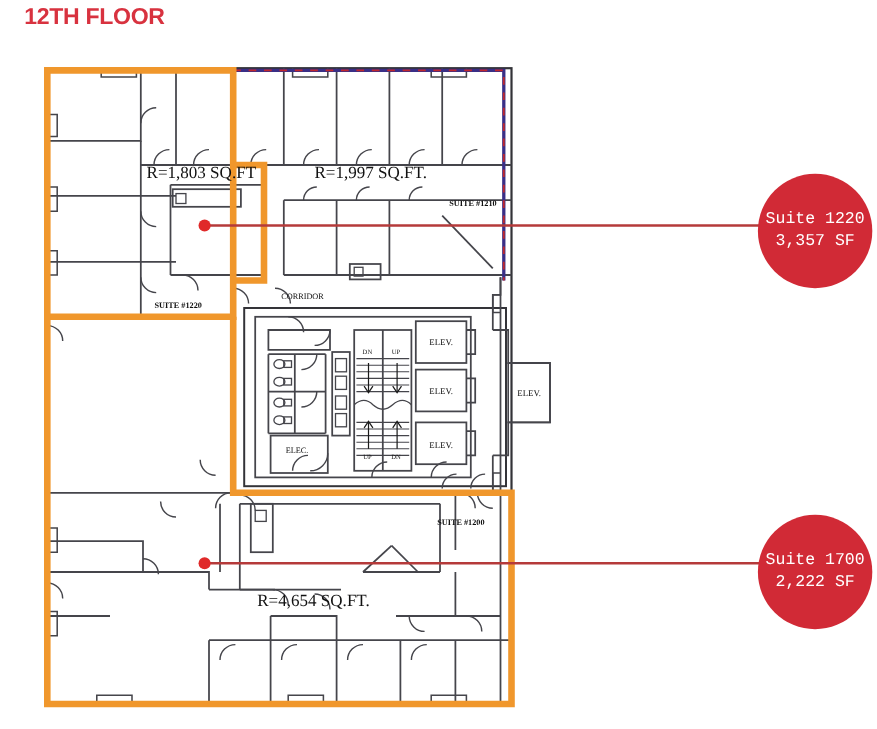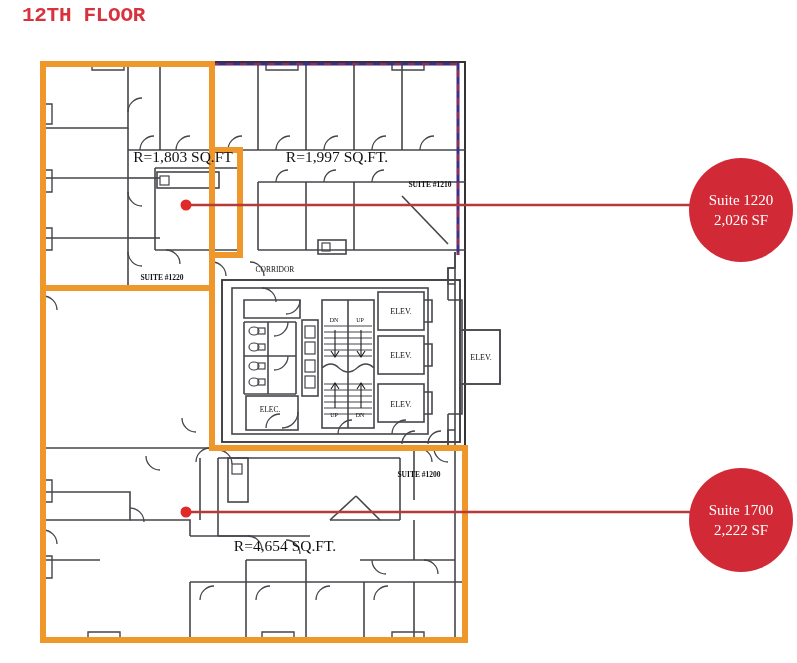--- a/index.html
+++ b/index.html
@@ -11,21 +11,21 @@
     width: 797px;
     height: 663px;
     position: relative;
     font-family: "Liberation Sans", sans-serif;
     overflow: hidden;
   }
   #page-title {
     position: absolute;
     left: 22px;
     top: 4px;
-    font-family: Liberation Mono, monospace;
+    font-family: Liberation Sans, sans-serif;
     font-weight: bold;
     font-size: 21px;
     letter-spacing: -0.3px;
     color: #d8323f;
     white-space: nowrap;
   }
   #plan-stage {
     position: absolute;
     left: 0;
     top: 0;
@@ -36,21 +36,21 @@
     display: block;
   }
   .callout {
     position: absolute;
     border-radius: 50%;
     background: #d12a36;
     color: #ffffff;
     display: flex;
     flex-direction: column;
     justify-content: center;
-    font-family: Liberation Serif, serif;
+    font-family: Liberation Mono, monospace;
     font-size: 15px;
     line-height: 20px;
     text-align: center;
   }
   .callout .c-line { display: block; white-space: nowrap; }
 </style>
 </head>
 <body>
 
 <div id="page-title">12TH FLOOR</div>
@@ -312,19 +312,19 @@
     <line x1="186" y1="205" x2="700" y2="205" stroke="#b53a3a" stroke-width="2.4"></line>
     <circle cx="186" cy="205" r="5.5" fill="#e02a2a"></circle>
     <line x1="186" y1="512" x2="700" y2="512" stroke="#b53a3a" stroke-width="2.4"></line>
     <circle cx="186" cy="512" r="5.5" fill="#e02a2a"></circle>
   </g>
 </svg>
 </div>
 
 <div class="callout" style="left:689px; top:158px; width:104px; height:104px;">
   <span class="c-line">Suite 1220</span>
-  <span class="c-line">2,026 SF</span>
+  <span class="c-line">3,357 SF</span>
 </div>
 
 <div class="callout" style="left:689px; top:468px; width:104px; height:104px;">
   <span class="c-line">Suite 1700</span>
   <span class="c-line">2,222 SF</span>
 </div>
 
 </body></html>

